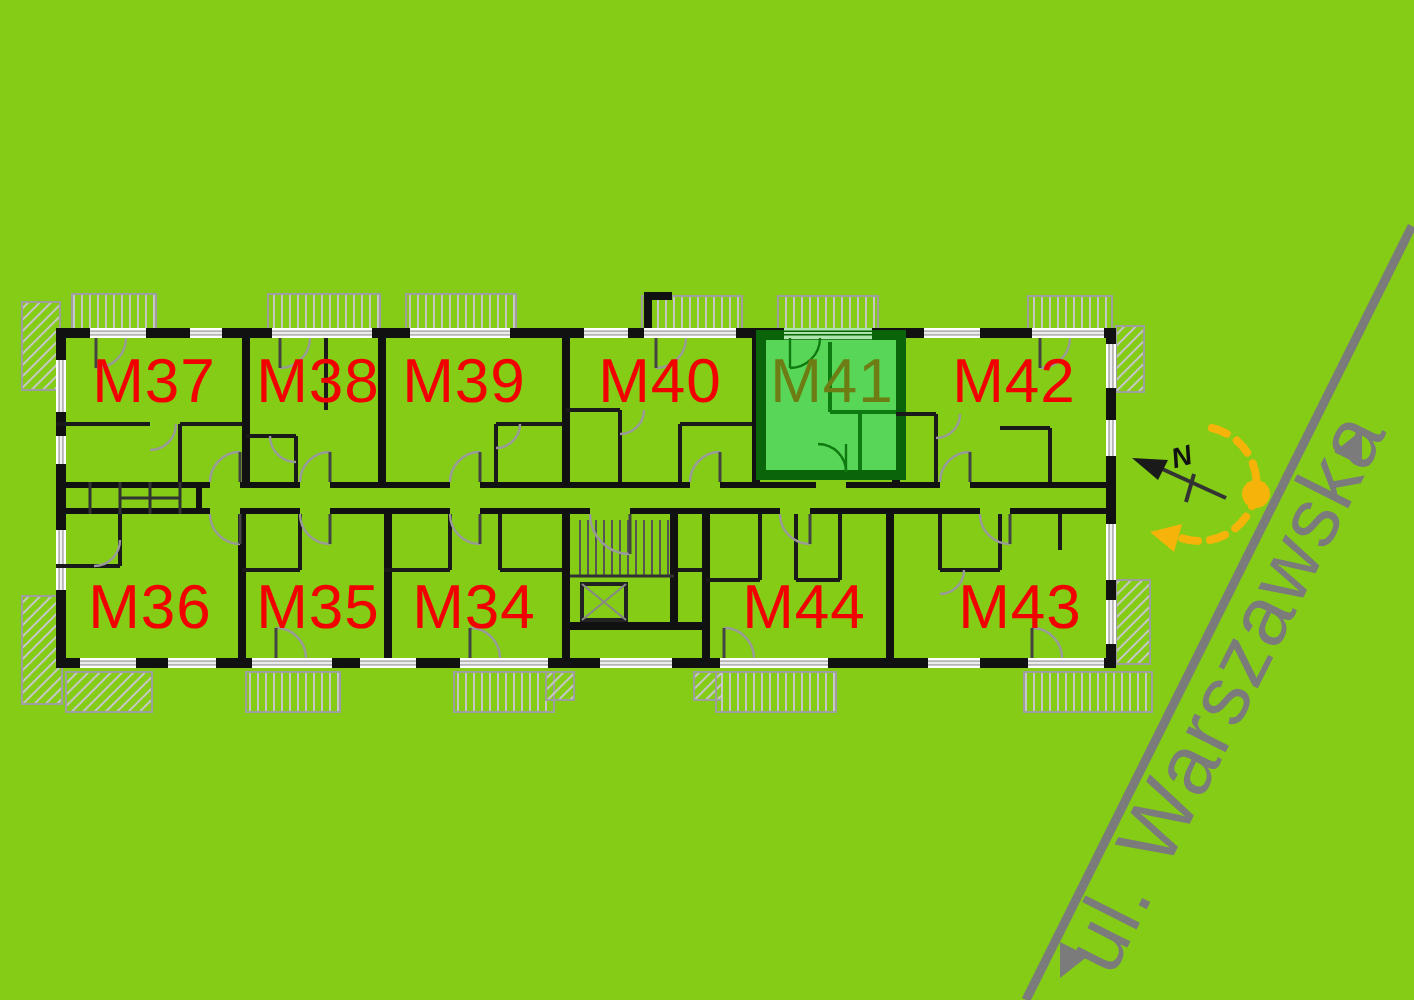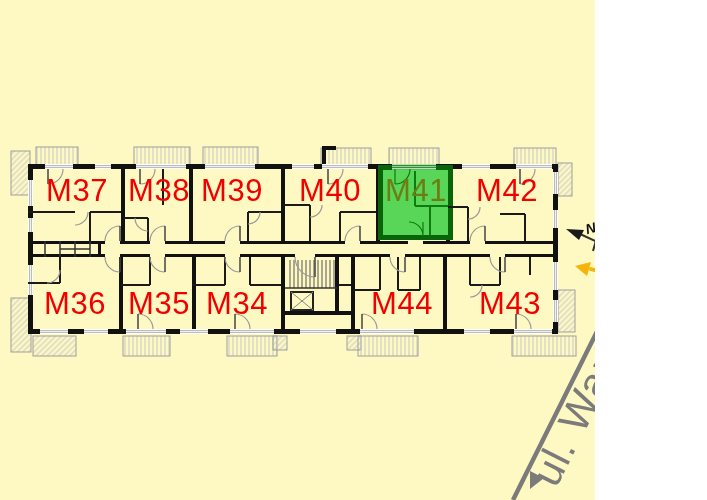--- a/index.html
+++ b/index.html
@@ -1,16 +1,16 @@
 <!DOCTYPE html>
 <html><head>
 <meta charset="utf-8">
 <style>
   html,body{margin:0;padding:0;background:#fff;}
-  .stage{position:relative;width:595px;height:500px;background:#fef9c3;overflow:hidden;
+  .stage{position:relative;width:707px;height:500px;background:#84cc16;overflow:hidden;
          font-family:"Liberation Sans",sans-serif;}
   svg text{font-family:"Liberation Sans",sans-serif;}
   .unit-label{font-size:31px;letter-spacing:0.5px;}
   .street-label{font-size:42px;letter-spacing:1px;}
   .north-label{font-size:14px;font-style:italic;font-weight:700;}
 </style>
 </head>
 <body>
 
 <div class="stage">

